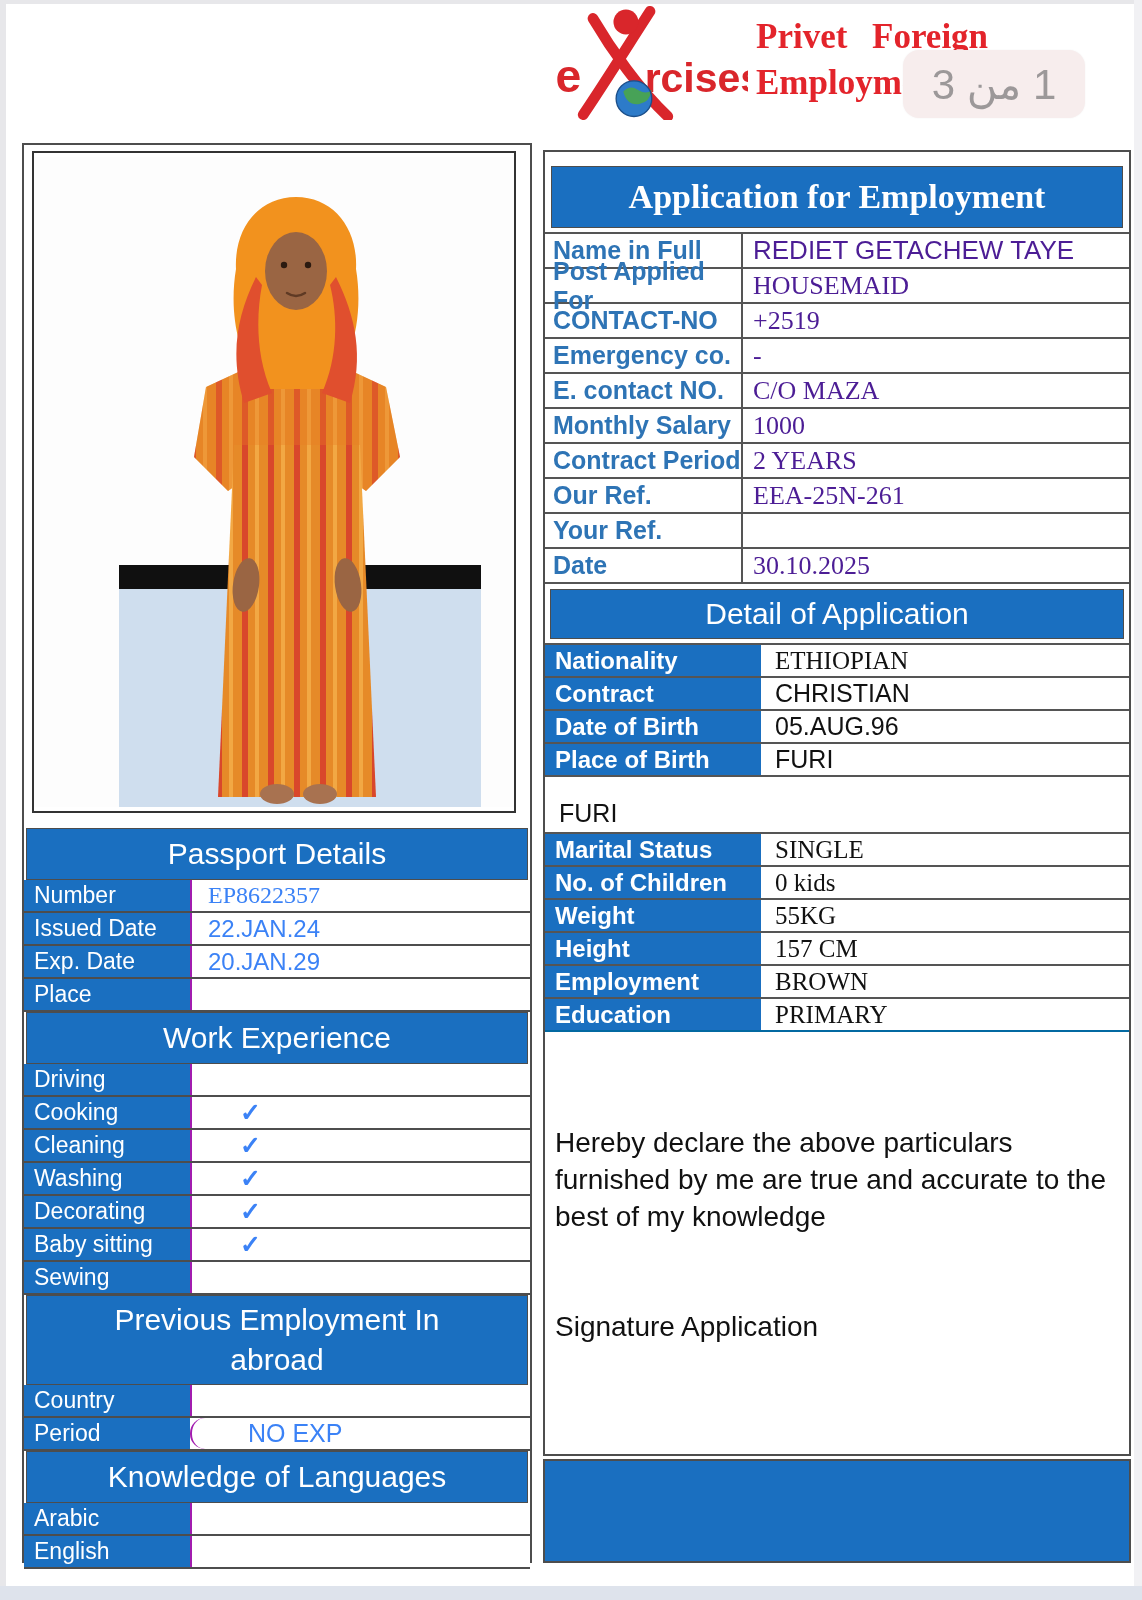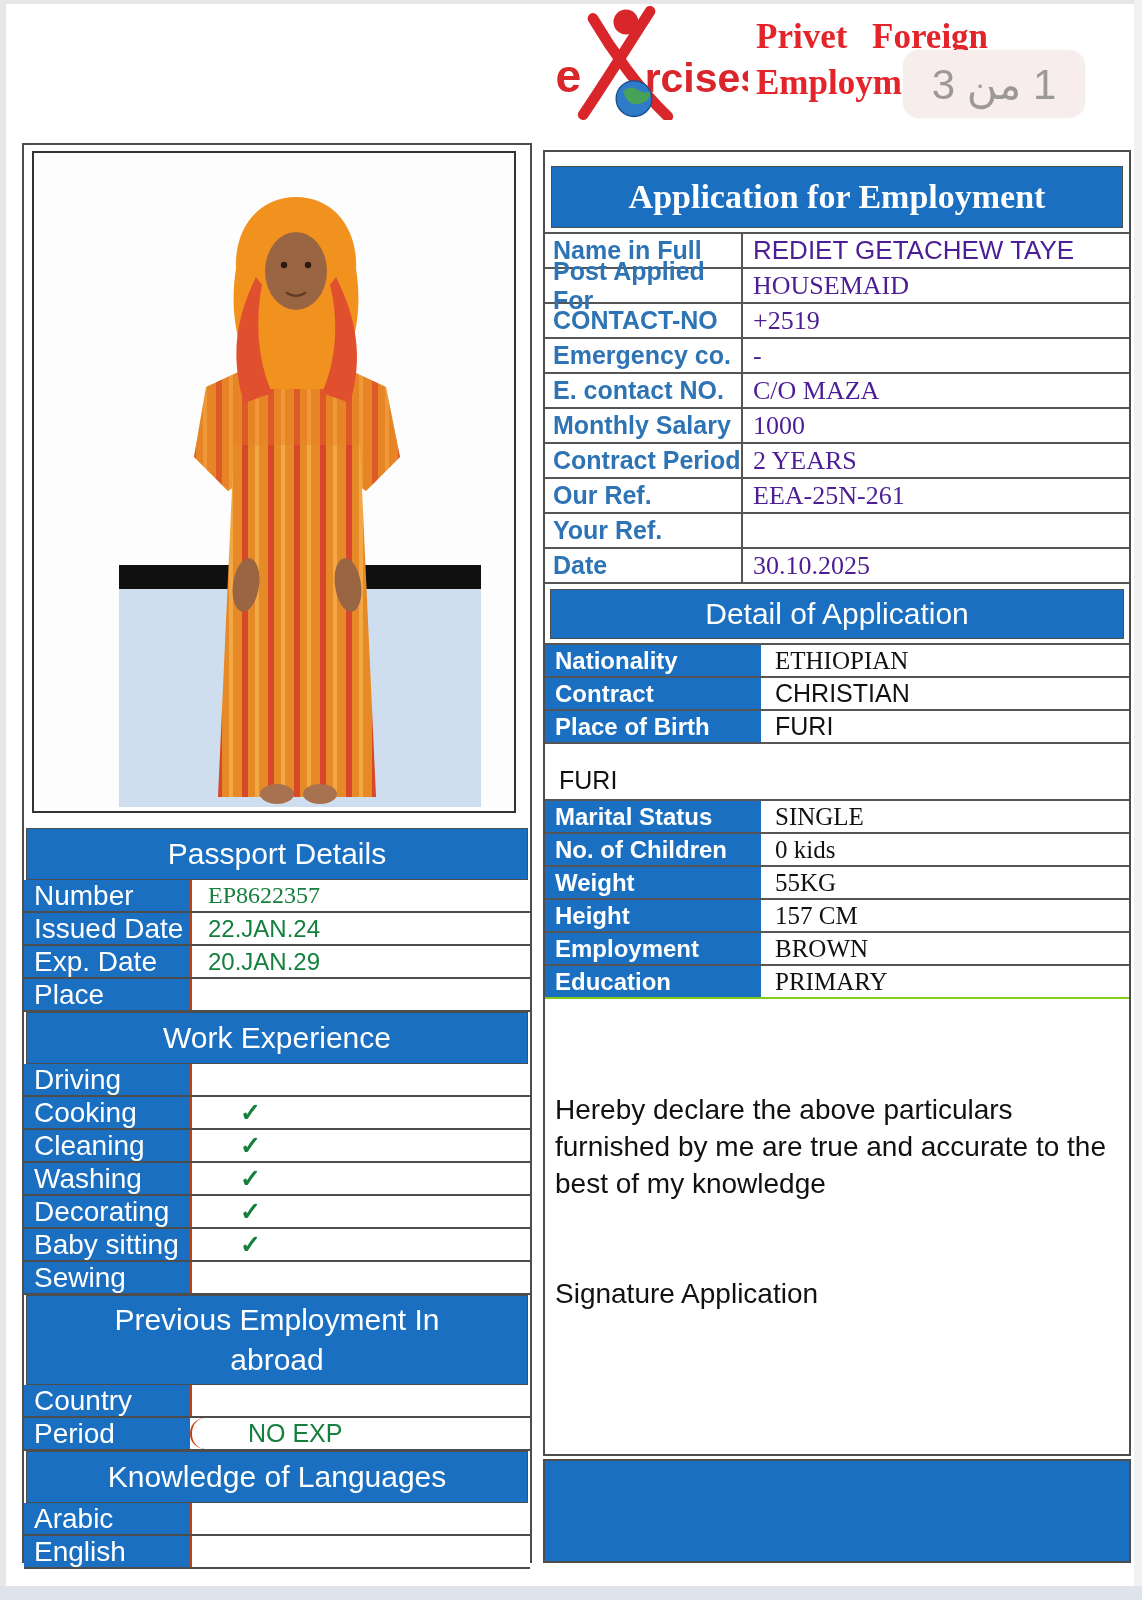--- a/index.html
+++ b/index.html
@@ -27,24 +27,24 @@
 
   
   .left-col{position:absolute;left:22px;top:143px;width:510px;height:1420px;
             border:2px solid #4d4d4d;box-sizing:border-box;background:#fff;}
   .photo-frame{margin:6px 14px 0 8px;height:658px;border:2px solid #333;background:#fff;}
   .photo-frame svg{display:block;width:100%;height:100%;}
   .left-col .gap{height:15px;}
   .left-col .hbar{margin:0 2px;height:50px;}
   .left-col .hbar.two{height:88px;line-height:40px;}
   .lrow{display:flex;height:33px;border-bottom:2px solid #4d4d4d;box-sizing:border-box;}
-  .lrow .lab{width:166px;background:#1a6fc0;color:#fff;font-size:28px;display:flex;
+  .lrow .lab{width:166px;background:#1a6fc0;color:#fff;font-size:23px;display:flex;
              align-items:center;padding-left:10px;box-sizing:border-box;}
-  .lrow .val{flex:1;background:#fff;border-left:2px solid #c2410c;display:flex;
-             align-items:center;padding-left:16px;font-size:24px;color:#15803d;box-sizing:border-box;}
+  .lrow .val{flex:1;background:#fff;border-left:2px solid #a21caf;display:flex;
+             align-items:center;padding-left:16px;font-size:24px;color:#3b82f6;box-sizing:border-box;}
   .lrow .val.check{padding-left:48px;font-weight:bold;font-size:25px;}
   .lrow .val.noexp{padding-left:56px;font-size:25px;border-radius:15px;}
 
   
   .right-col{position:absolute;left:543px;top:150px;width:588px;height:1306px;
              border:2px solid #4d4d4d;box-sizing:border-box;background:#fff;}
   .app-title{margin:14px 6px 4px 6px;height:60px;font-family:"Liberation Serif",serif;
              font-weight:bold;font-size:34px;}
   .rrow{display:flex;height:35px;border-top:2px solid #555;box-sizing:border-box;}
   .rrow:last-of-type{border-bottom:none;}
@@ -55,21 +55,21 @@
   .app-table{border-bottom:2px solid #555;}
   .detail-title{margin:5px 5px 4px 5px;height:48px;font-size:30px;}
   .drow{display:flex;height:33px;border-top:2px solid #555;box-sizing:border-box;}
   .drow.tall{height:57px;}
   .drow .lab{width:216px;background:#1a6fc0;color:#fff;font-weight:bold;font-size:24px;
              display:flex;align-items:center;padding-left:10px;box-sizing:border-box;}
   .drow.tall .lab{align-items:flex-start;padding-top:4px;}
   .drow .val{flex:1;display:flex;align-items:center;padding-left:14px;font-size:25px;
              color:#111;box-sizing:border-box;}
   .drow.tall .val{align-items:flex-end;padding-bottom:4px;}
-  .detail-table{border-bottom:2px solid #84cc16;}
+  .detail-table{border-bottom:2px solid #0369a1;}
   .declaration{margin:92px 12px 0 10px;font-size:28px;line-height:37px;color:#111;}
   .signature{margin:76px 0 0 10px;font-size:28px;color:#111;}
   .footer-bar{position:absolute;left:543px;top:1459px;width:588px;height:104px;
               background:#1a6fc0;border:2px solid #4d4d4d;box-sizing:border-box;}
 </style>
 </head>
 <body>
 
 <div class="screen">
   <div class="edge-top"></div>
@@ -260,20 +260,24 @@
     <div class="detail-table">
       <div class="drow">
         <div class="lab">Nationality</div>
         <div class="val serif">ETHIOPIAN</div>
       </div>
       <div class="drow">
         <div class="lab">Contract</div>
         <div class="val sans">CHRISTIAN</div>
       </div>
       <div class="drow">
+        <div class="lab">Date of Birth</div>
+        <div class="val sans">05.AUG.96</div>
+      </div>
+      <div class="drow">
         <div class="lab">Place of Birth</div>
         <div class="val sans">FURI</div>
       </div>
       <div class="drow tall">
         <div class="val sans">FURI</div>
       </div>
       <div class="drow">
         <div class="lab">Marital Status</div>
         <div class="val serif">SINGLE</div>
       </div>

